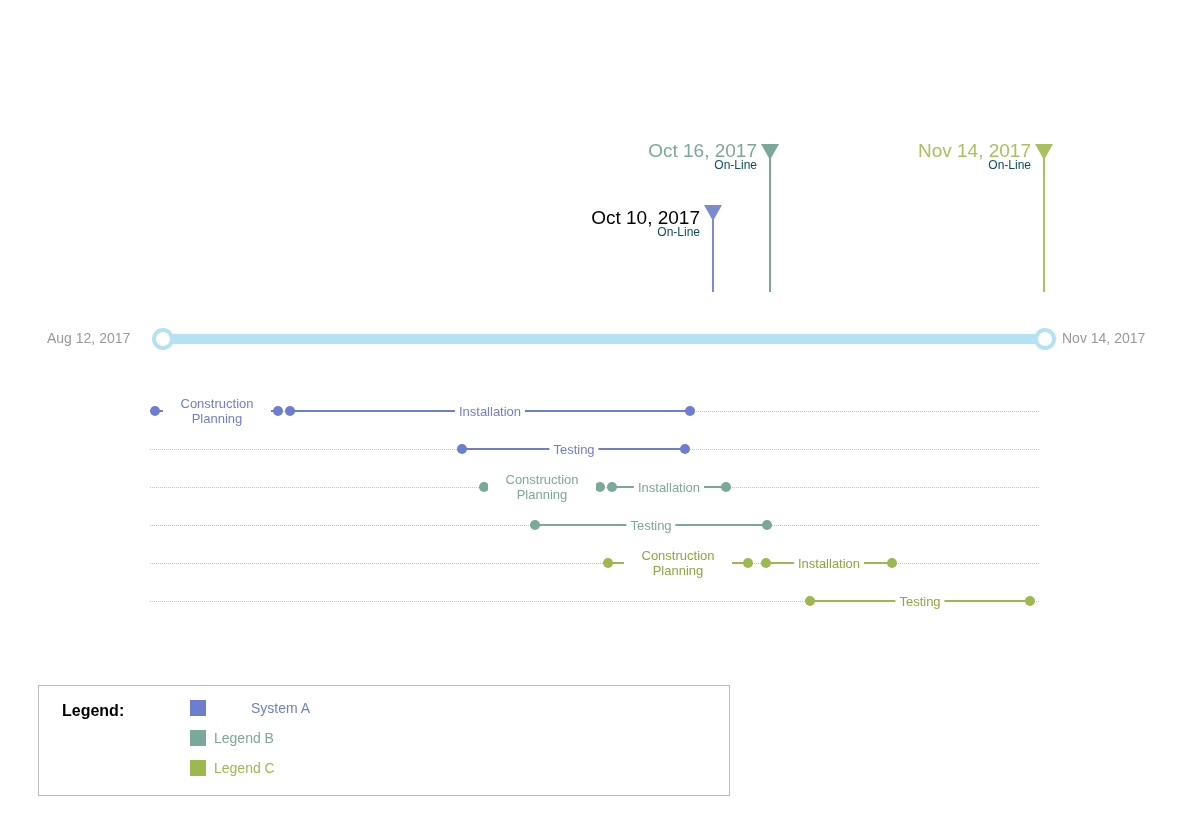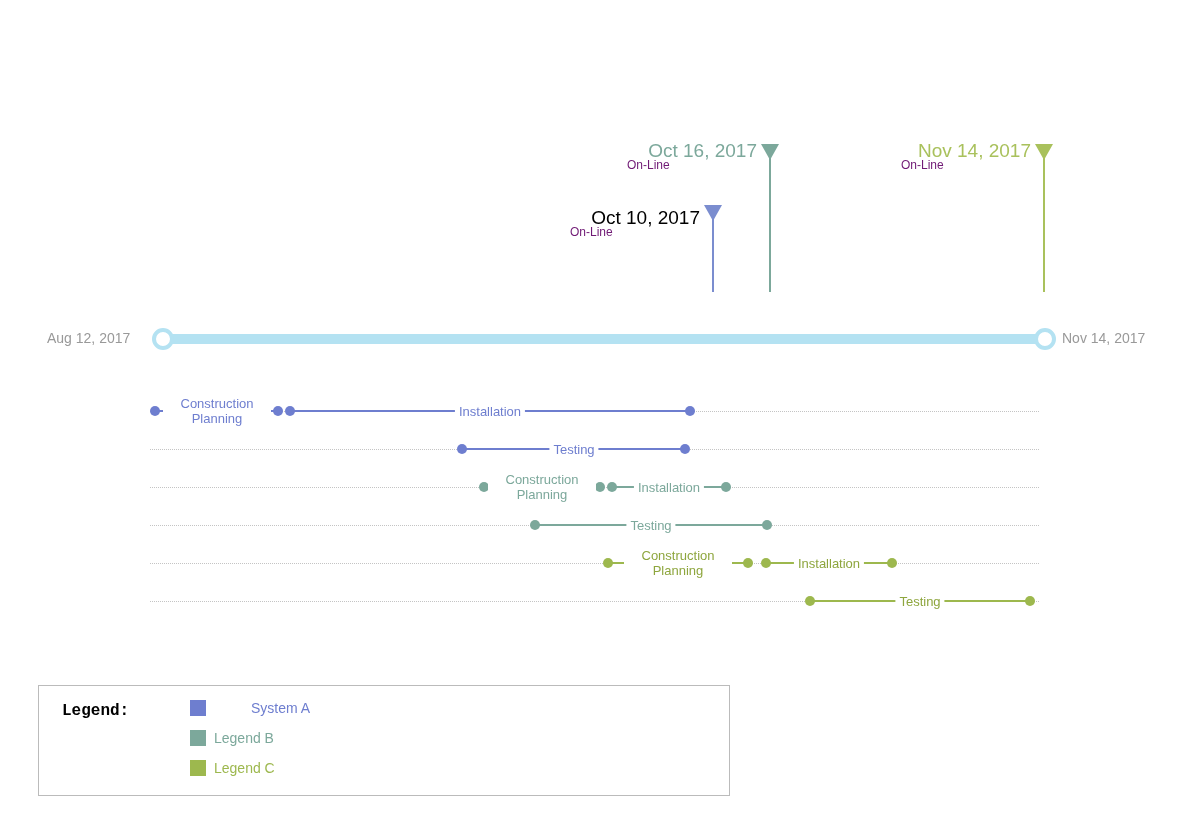--- a/index.html
+++ b/index.html
@@ -18,41 +18,41 @@
   .ms-line.teal   { background:#7ca89b; }
   .ms-line.olive  { background:#a9c15c; }
   .ms-tri { position:absolute; width:0; height:0; border-left:9px solid transparent; border-right:9px solid transparent; }
   .ms-tri.blue  { border-top:16px solid #7b8dcf; }
   .ms-tri.teal  { border-top:16px solid #7ca89b; }
   .ms-tri.olive { border-top:16px solid #a9c15c; }
   .ms-date { position:absolute; font-size:19px; text-align:right; }
   .ms-date.blue  { color:#000000; }
   .ms-date.teal  { color:#7ca89b; }
   .ms-date.olive { color:#a9c15c; }
-  .ms-sub  { position:absolute; font-size:12px; color:#701a75; text-align:left; }
+  .ms-sub  { position:absolute; font-size:12px; color:#0c4a6e; text-align:right; }
 
   
   .row-line { position:absolute; height:0; border-top:1px dotted #c4c4c4; left:150px; right:148px; }
   .task-bar   { position:absolute; height:2px; }
   .task-bar.blue  { background:#6e7ecf; }
   .task-bar.teal  { background:#7ca89b; }
   .task-bar.olive { background:#9db84e; }
   .task-dot { position:absolute; width:10px; height:10px; border-radius:50%; transform:translate(-50%,-50%); }
   .task-dot.blue  { background:#6e7ecf; }
   .task-dot.teal  { background:#7ca89b; }
   .task-dot.olive { background:#9db84e; }
   .task-label { position:absolute; font-size:13px; text-align:center; transform:translate(-50%,-50%); white-space:nowrap; }
   .task-label.multiline { white-space:normal; line-height:15px; width:100px;text-align:center; }
   .task-label.blue  { color:#6e7ecf; background:#fff; padding:0 4px;}
   .task-label.teal  { color:#7ca89b; background:#fff; padding:0 4px;}
   .task-label.olive { color:#8ea63e; background:#fff; padding:0 4px;}
 
   
   .legend-box { position:absolute; border:1px solid #bbb; }
-  .legend-title { position:absolute; font-size:16px; font-weight:bold;font-family:Liberation Mono, monospace; }
+  .legend-title { position:absolute; font-size:16px; font-weight:bold; }
   .legend-sw { position:absolute; width:16px; height:16px; }
   .legend-sw.blue  { background:#6e7ecf; }
   .legend-sw.teal  { background:#7ca89b; }
   .legend-sw.olive { background:#9db84e; }
   .legend-lbl { position:absolute; font-size:14px; }
   .legend-lbl.blue  { color:#6e7ecf; }
   .legend-lbl.teal  { color:#7ca89b; }
   .legend-lbl.olive { color:#9db84e; }
 </style>
 </head>

